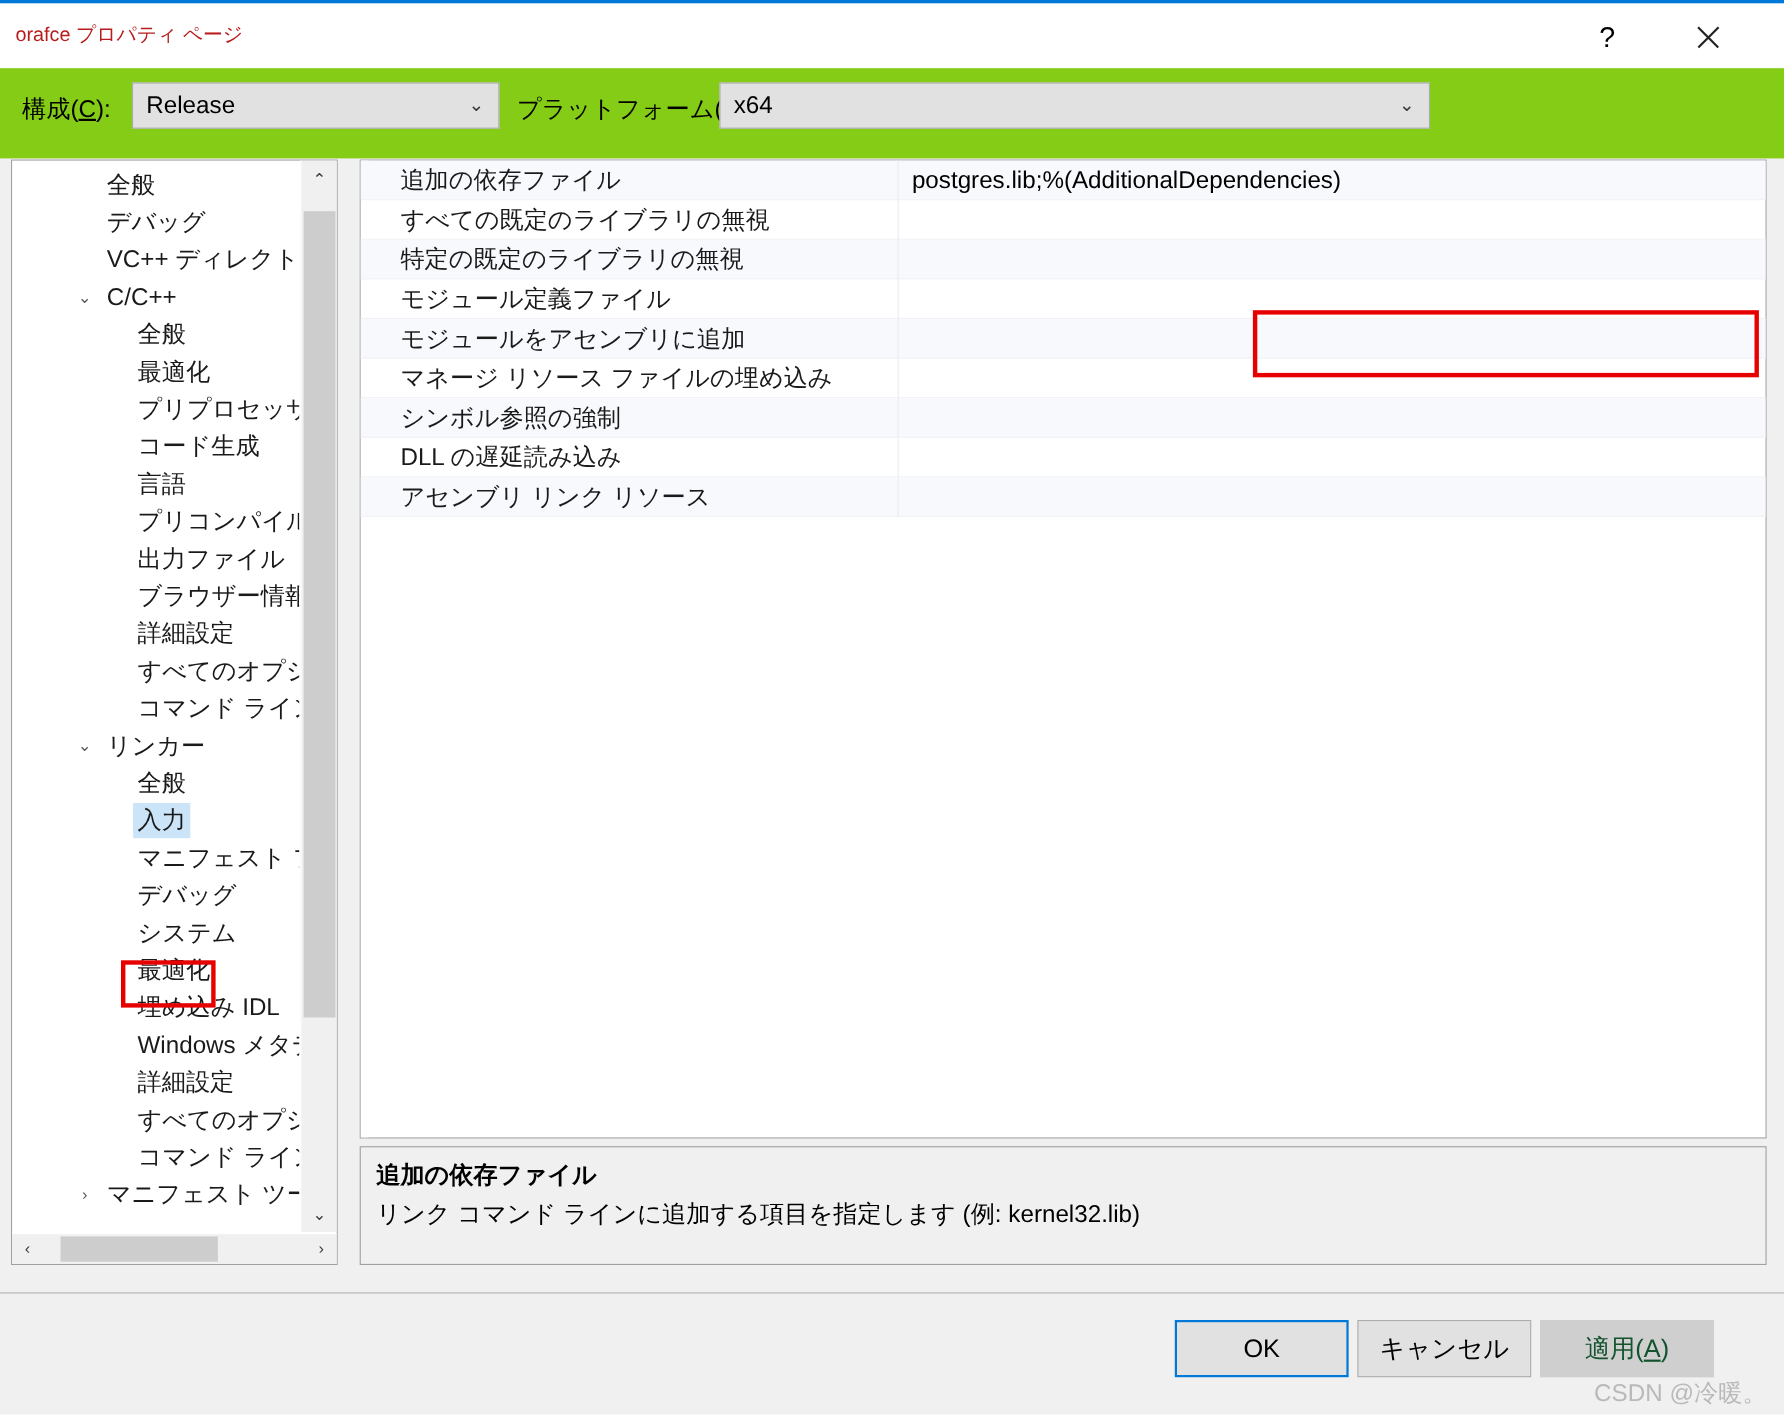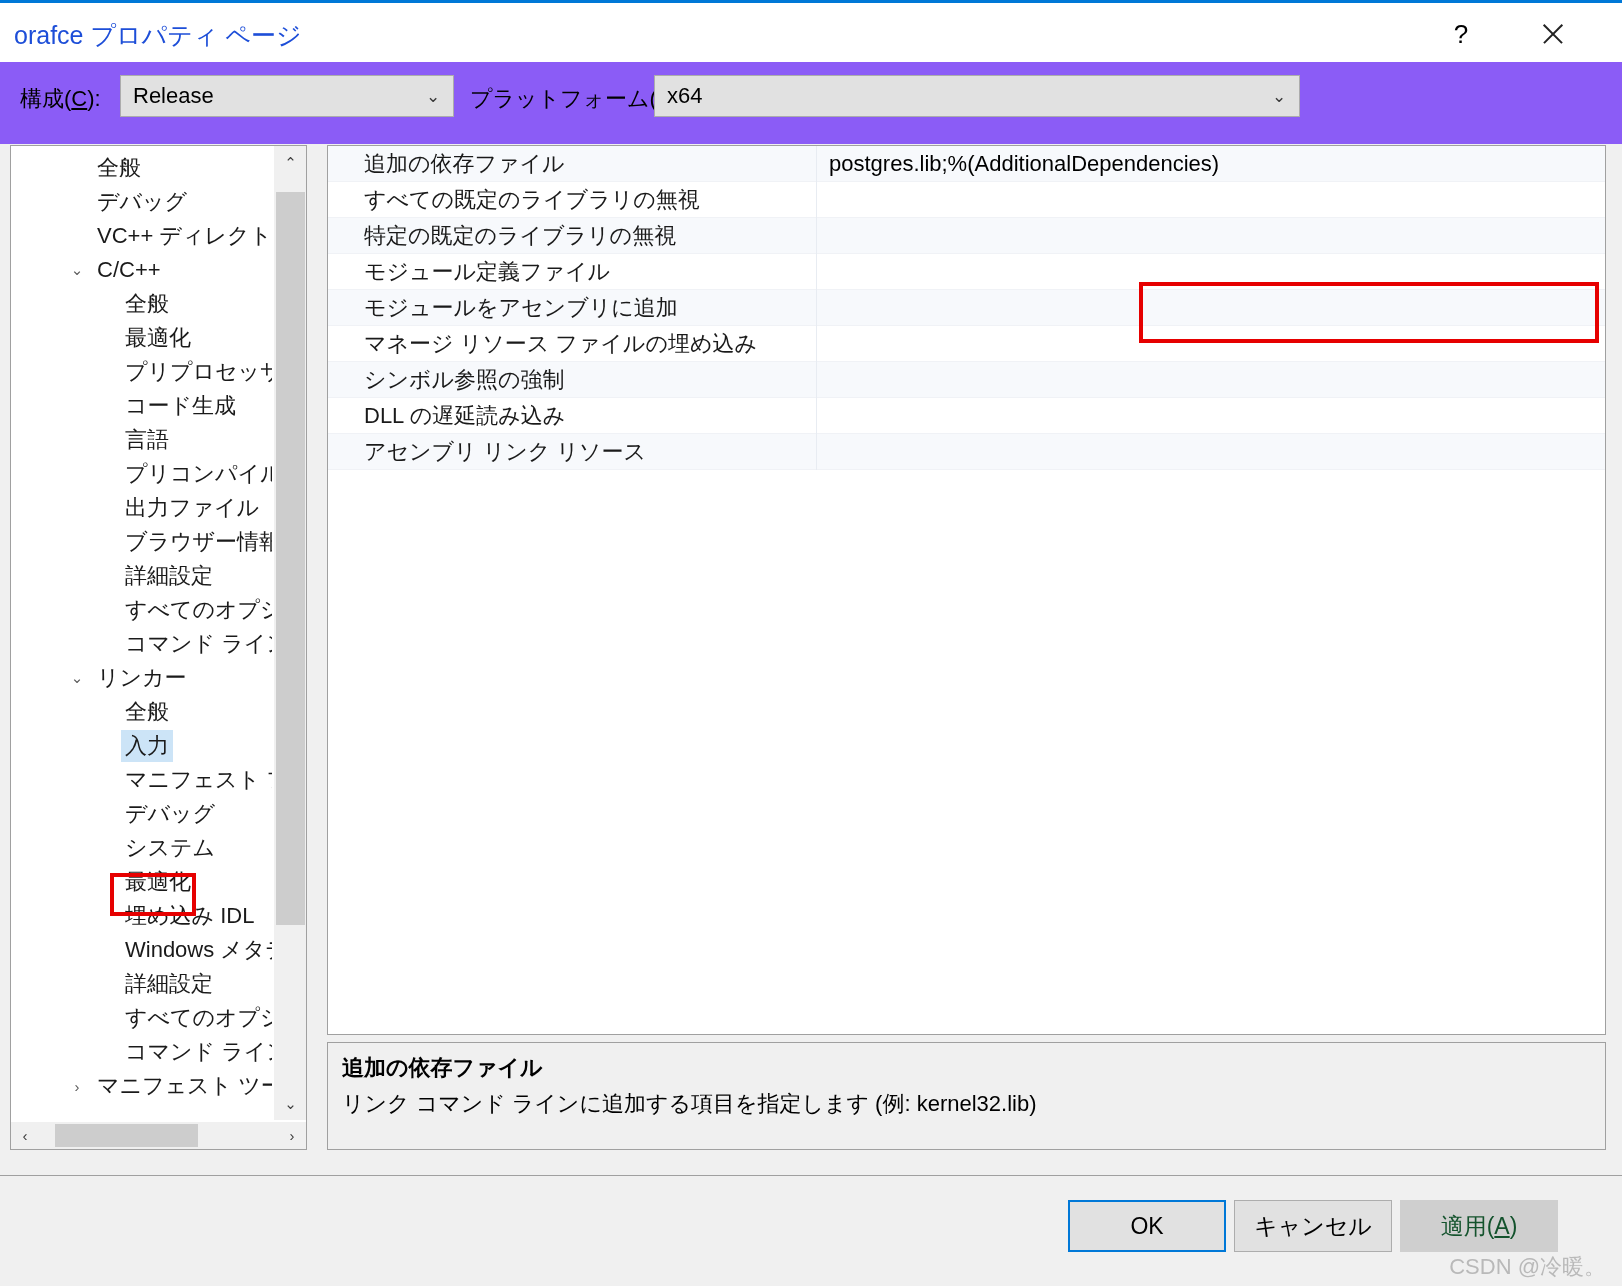--- a/index.html
+++ b/index.html
@@ -27,22 +27,22 @@
     width: 1622px;
     height: 62px;
     background: #ffffff;
     border-top: 3px solid #0078d7;
     box-sizing: border-box;
   }
   .title-text {
     position: absolute;
     left: 14px;
     top: 16px;
-    font-size: 25px;
-    color: #1d4ed8;
+    font-size: 18px;
+    color: #b91c1c;
     white-space: nowrap;
   }
   .title-btn {
     position: absolute;
     top: 3px;
     height: 56px;
     width: 62px;
     display: flex;
     align-items: center;
     justify-content: center;
@@ -65,21 +65,21 @@
   }
   .xglyph::before { transform: rotate(45deg); }
   .xglyph::after  { transform: rotate(-45deg); }
 
   
   .toolrow {
     position: absolute;
     left: 0; top: 62px;
     width: 1622px;
     height: 82px;
-    background: #8b5cf6;
+    background: #84cc16;
   }
   .lbl {
     position: absolute;
     font-size: 22px;
     color: #000;
     white-space: nowrap;
   }
   .lbl u { text-decoration: underline; }
   #lbl-config   { left: 20px;  top: 22px; }
   #lbl-platform { left: 470px; top: 22px; }

